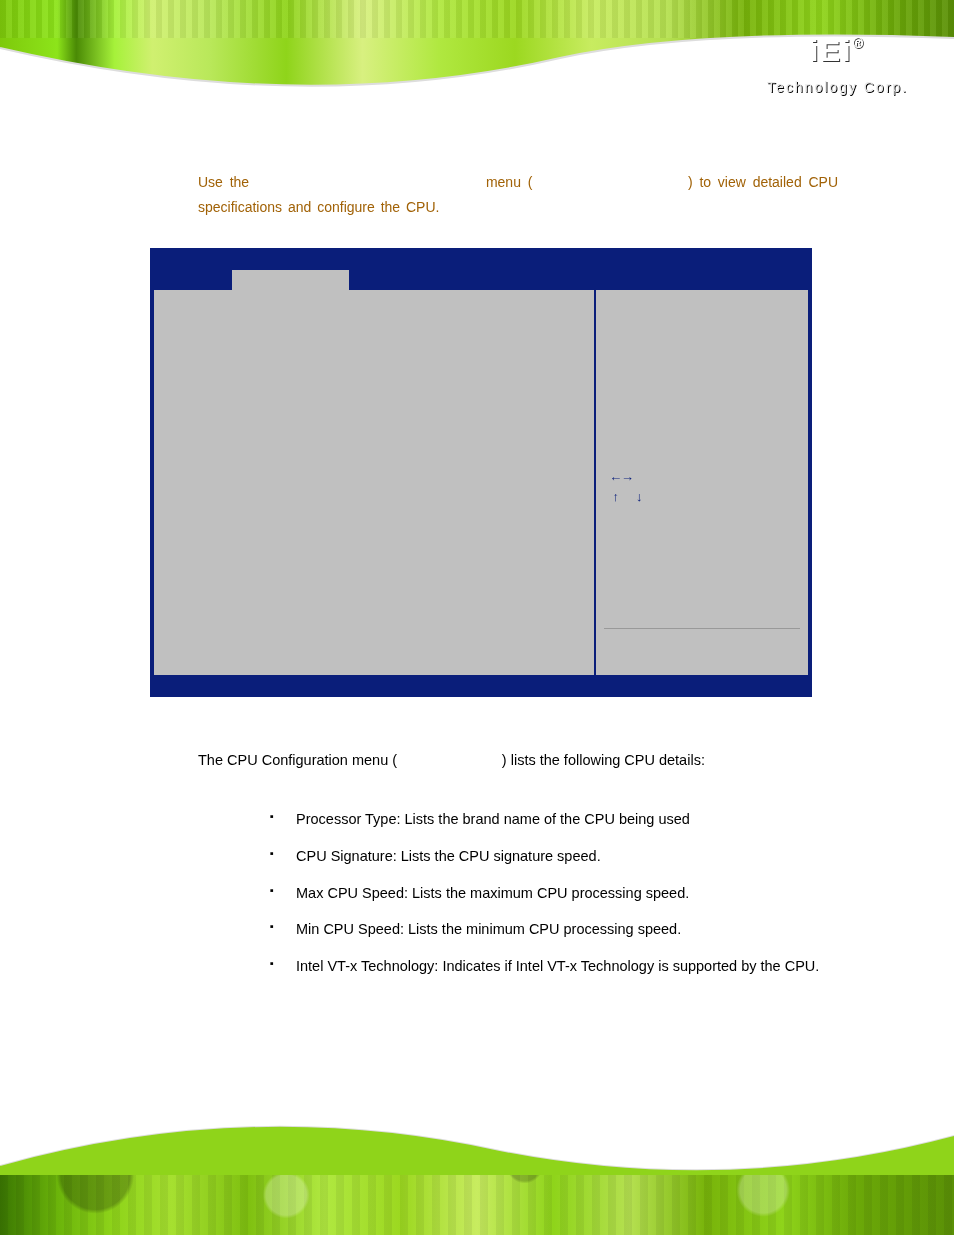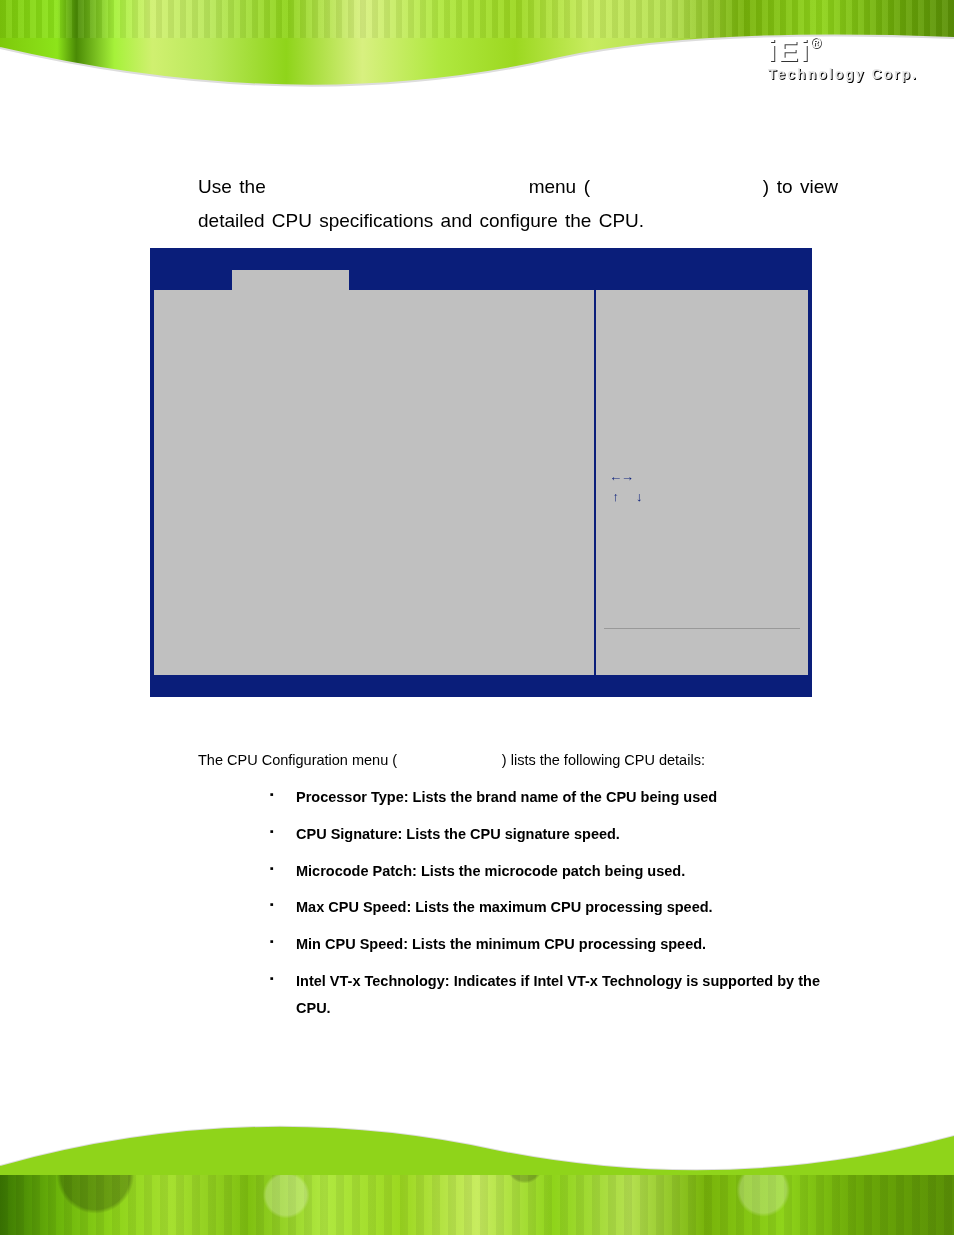--- a/index.html
+++ b/index.html
@@ -36,53 +36,54 @@
     position: absolute;
     top: 28px; left: 0; right: 0;
     height: 100px;
     overflow: hidden;
     z-index: 2;
   }
   .top-curve svg { display:block; }
 
   .corp-badge {
     position: absolute;
-    top: 36px; right: 36px;
+    top: 36px; right: 46px;
     z-index: 3;
     color: #fff;
-    text-align: left;
+    text-align: center;
   }
   .corp-badge .iei {
     font-size: 30px;
     font-weight: 900;
     letter-spacing: 2px;
     color:#fff;
     text-shadow: 1px 1px 0 #333;
     line-height: 1;
   }
   .corp-badge .iei .reg {
     font-size: 14px;
     vertical-align: top;
   }
   .corp-badge .tc {
     font-size: 14px;
-    font-weight: 700;
+    font-weight: 400;
     letter-spacing: 2px;
     color: #e8e8e8;
     text-shadow: 1px 1px 0 #000;
+    margin-top: 13px;
   }
 
   
   .content {
     position: absolute;
     top: 170px;
     left: 198px;
     width: 640px;
-    font-size: 19px;
-    color: #000000;
+    font-size: 14px;
+    color: #a16207;
     line-height: 1.8;
   }
   .intro {
     text-align: justify;
     word-spacing: 2px;
   }
 
   
   .bios-wrap {
     position: absolute;
@@ -155,32 +156,31 @@
   
   .lower {
     position: absolute;
     top: 752px;
     left: 198px;
     width: 640px;
     font-size: 14.5px;
     color:#000;
   }
   .lower p {
-    margin-bottom: 16px;
+    margin-bottom: 38px;
   }
   .lower ul {
     list-style: none;
     padding-left: 72px;
   }
   .lower ul li {
     position: relative;
     margin-bottom: 10px;
     line-height: 1.85;
     padding-left: 26px;
-    font-weight: bold;
   }
   .lower ul li::before {
     content: "▪";
     position: absolute;
     left: 0;
     top: 0;
     font-size: 11px;
     color: #000;
   }
 
@@ -270,21 +270,20 @@
 
 <div class="lower">
   <p>
     <span>The CPU Configuration menu (</span>
     &nbsp;&nbsp;&nbsp;&nbsp;&nbsp;&nbsp;&nbsp;&nbsp;&nbsp;&nbsp;&nbsp;&nbsp;&nbsp;&nbsp;&nbsp;&nbsp;&nbsp;&nbsp;&nbsp;&nbsp;&nbsp;&nbsp;&nbsp;&nbsp;
     <span>) lists the following CPU details:</span>
   </p>
   <ul>
     <li>Processor Type: Lists the brand name of the CPU being used</li>
     <li>CPU Signature: Lists the CPU signature speed.</li>
-    <li>Microcode Patch: Lists the microcode patch being used.</li>
     <li>Max CPU Speed: Lists the maximum CPU processing speed.</li>
     <li>Min CPU Speed: Lists the minimum CPU processing speed.</li>
     <li>Intel VT-x Technology: Indicates if Intel VT-x Technology is supported by the CPU.</li>
   </ul>
 </div>
 
 <div class="bottom-curve">
   <svg width="954" height="80" viewBox="0 0 954 80">
     <path d="M0,70 Q250,0 500,55 Q730,100 954,40 L954,80 L0,80 Z" fill="#8fd41a"></path>
     <path d="M0,70 Q250,0 500,55 Q730,100 954,40" fill="none" stroke="#dddddd" stroke-width="2"></path>

